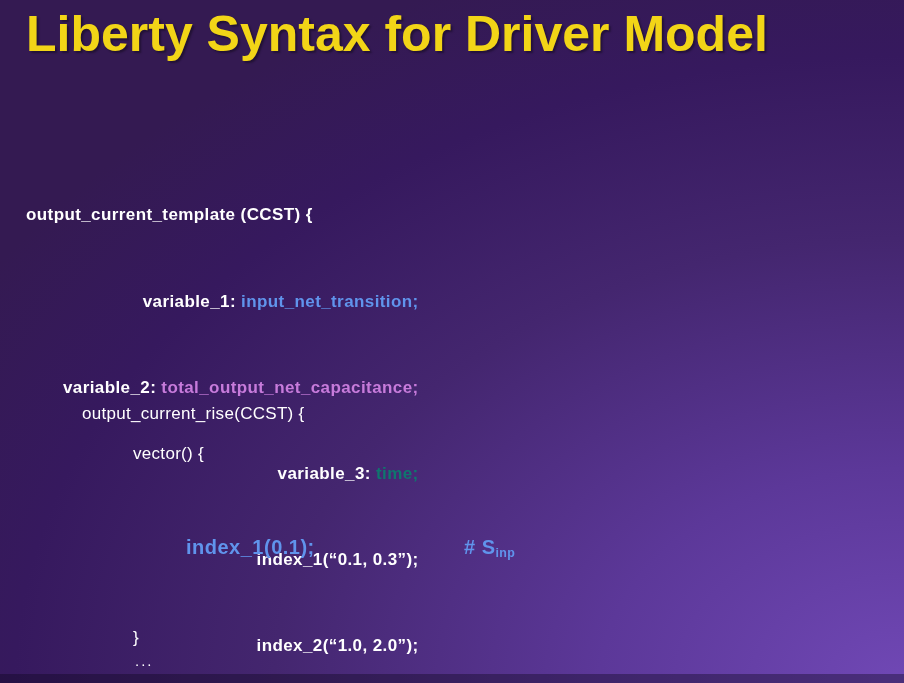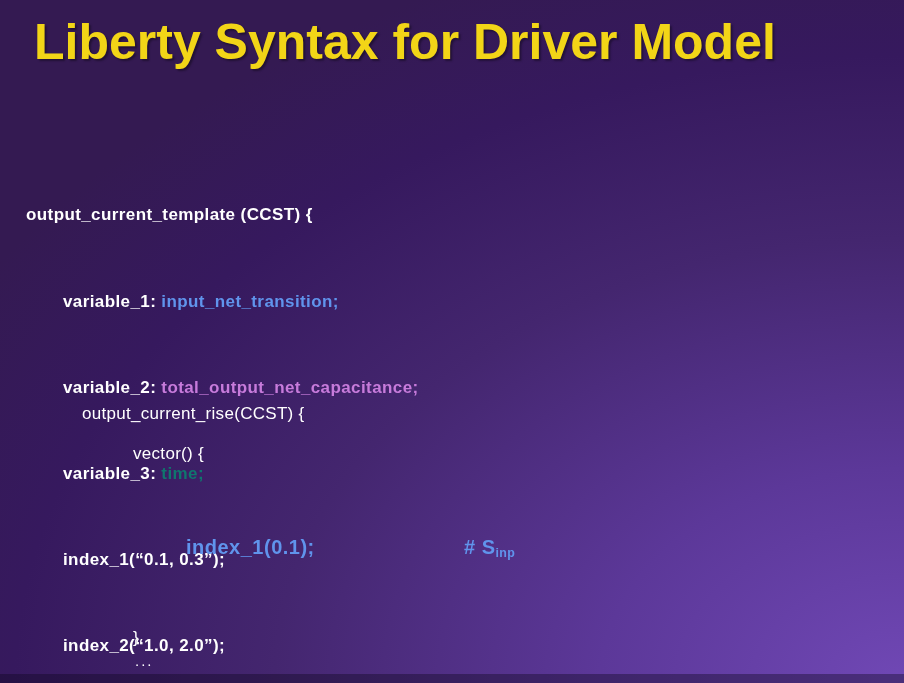--- a/index.html
+++ b/index.html
@@ -7,34 +7,34 @@
     width: 904px; height: 683px;
     overflow: hidden;
     position: relative;
     font-family: "Liberation Sans", sans-serif;
     background: radial-gradient(120% 112% at 100% 100%,
       #7048B5 0%, #5C3899 28%, #44266F 58%, #36195E 82%, #341A52 100%);
   }
   .slide { position: absolute; inset: 0; }
 
   .title {
-    position: absolute; left: 26px; top: 5px; margin: 8px;
+    position: absolute; left: 26px; top: 5px; margin: 0;
     font-size: 50px; font-weight: bold; color: #F2D517;
     letter-spacing: 0px; white-space: pre;
     text-shadow: 2px 2px 2px rgba(0,0,0,0.35);
   }
 
   .codeblock { position: absolute; white-space: pre; }
 
   .block1 {
     left: 26px; top: 144px;
     font-size: 17px; font-weight: bold; color: #FFFFFF;
     line-height: 28.7px; letter-spacing: 0.4px;
   }
-  .block1 .ind { padding-left: 37px; }
+  .block1 .ind { padding-left: 37px; text-align: right; }
 
   .plainline {
     position: absolute; white-space: pre;
     font-size: 17px; font-weight: normal; color: #FFFFFF;
     letter-spacing: 0.3px;
   }
 
   .vecblock {
     left: 186px; top: 461px;
     font-size: 20px; font-weight: bold;

